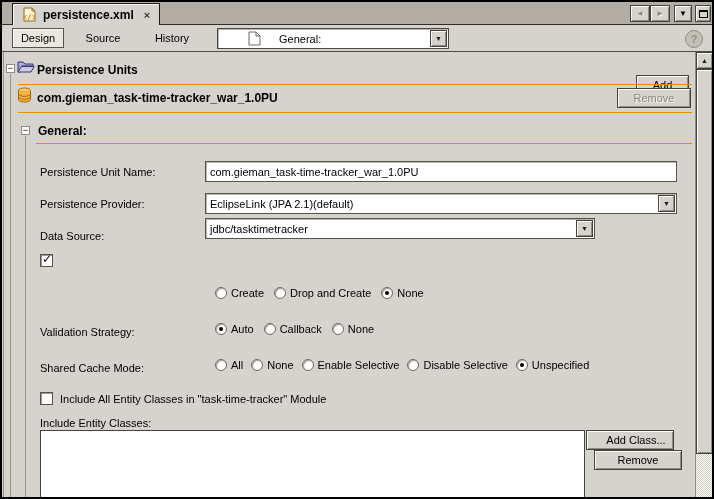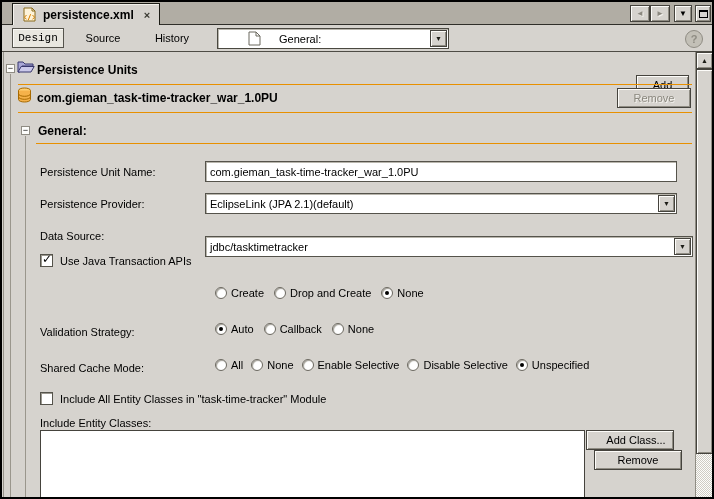--- a/index.html
+++ b/index.html
@@ -18,21 +18,21 @@
   .navbtn { width:20px; height:17px; background:#d6d3ce; border:1px solid #45433d;
             box-shadow: inset 1px 1px 0 #fdfcf9, inset -1px -1px 0 #8f8c83;
             display:flex; align-items:center; justify-content:center; font-size:8px; }
   .navbtn.dim { color:#8b887f; text-shadow:1px 1px 0 #f5f4f0; }
   .gap4 { width:4px; } .gap3 { width:3px; }
   .maxglyph { width:9px; height:8px; border:1px solid #000; border-top:2px solid #000; }
 
   
   .toolbar { position:absolute; left:0; top:24px; width:710px; height:26px; background:#d6d3ce; border-bottom:1px solid #4e4c45; }
   .tbtn { position:absolute; top:2px; height:20px; display:flex; align-items:center; justify-content:center; font-size:11px; }
-  .tbtn.sel { background:#e9e7e0; border:1px solid #55534c; box-shadow: inset 1px 1px 0 #fbfaf7; font-family: Liberation Mono, monospace; }
+  .tbtn.sel { background:#e9e7e0; border:1px solid #55534c; box-shadow: inset 1px 1px 0 #fbfaf7; }
   .combo { position:absolute; background:#fff; border:1px solid #4a4840; box-shadow: inset 1px 1px 0 #b9b6ad;
            display:flex; align-items:center; font-size:11px; }
   .combo .arrowbox { position:absolute; right:1px; top:1px; bottom:1px; width:17px; background:#d6d3ce;
            border:1px solid #45433d; box-shadow: inset 1px 1px 0 #fdfcf9, inset -1px -1px 0 #8f8c83;
            display:flex; align-items:center; justify-content:center; font-size:7px; color:#1c1c16; }
   .viewcombo { left:215px; top:2px; width:232px; height:21px; }
   .viewcombo .vicon { margin-left:30px; margin-right:18px; display:flex; }
   .helpbtn { position:absolute; right:9px; top:28px; width:18px; height:18px; border-radius:50%;
              background:#c3c0b7; border:1px solid #8f8c83; color:#8f8c83; font-weight:bold; font-size:11px;
              display:flex; align-items:center; justify-content:center; }
@@ -171,29 +171,28 @@
     <span>com.gieman_task-time-tracker_war_1.0PU</span>
   </div>
 
   <div class="flabel" style="left:38px; top:196px;">Persistence Provider:</div>
   <div class="combo field withalot" style="left:203px; top:191px; width:472px; height:21px;">
     <span>EclipseLink (JPA 2.1)(default)</span>
     <span class="arrowbox">▼</span>
   </div>
 
   <div class="flabel" style="left:38px; top:228px;">Data Source:</div>
-  <div class="combo field withalot" style="left:203px; top:234px; width:488px; height:21px;align-items:center;">
+  <div class="combo field withalot" style="left:203px; top:216px; width:390px; height:21px;align-items:center;">
     <span>jdbc/tasktimetracker</span>
     <span class="arrowbox">▼</span>
   </div>
 
   <div class="cb" style="left:38px; top:252px;">
     <span class="cbmark">✓</span>
   </div>
-  <div class="flabel" style="left:58px; top:253px;">Use Java Transaction APIs</div>
 
   <div class="radiorow" style="left:213px; top:285px;">
     <span class="ritem">
           <span class="radio"></span>
           <span>Create</span>
         </span>
     <span class="ritem">
           <span class="radio"></span>
           <span>Drop and Create</span>
         </span>

